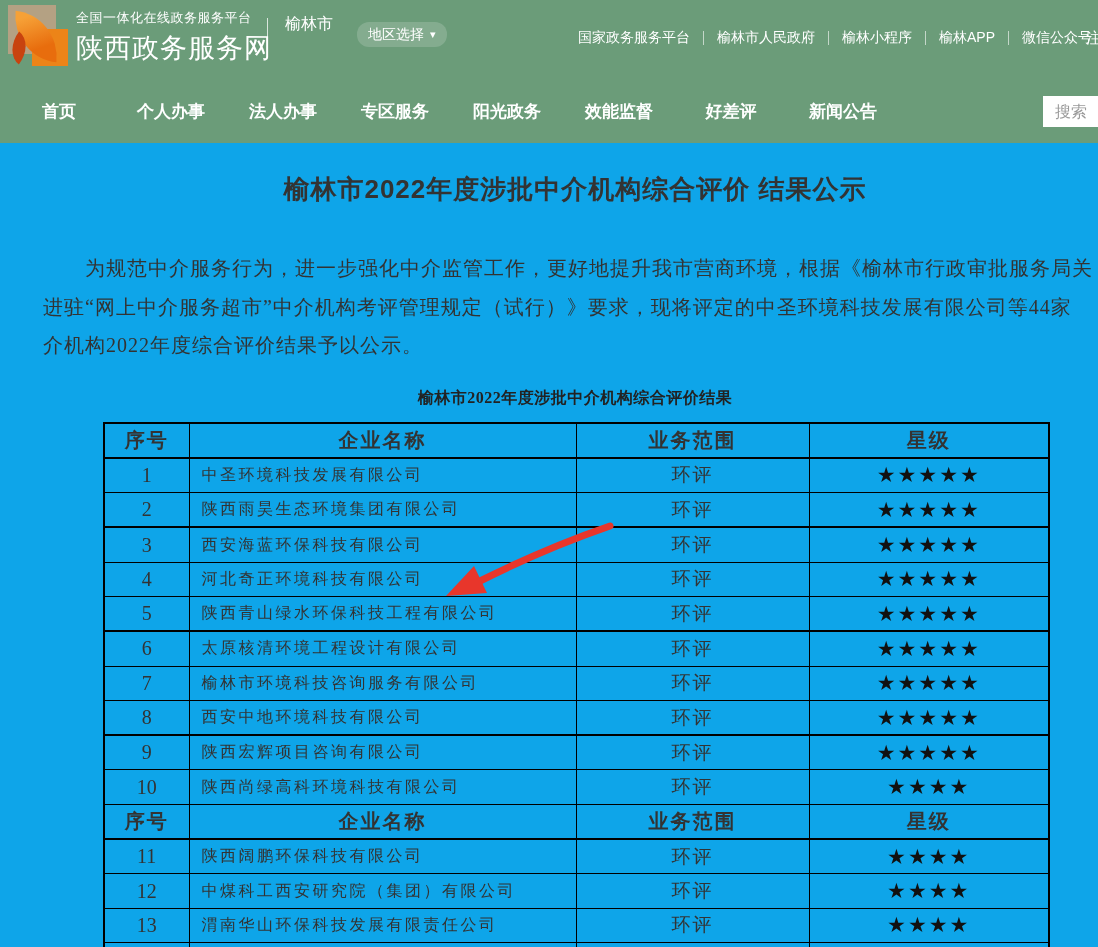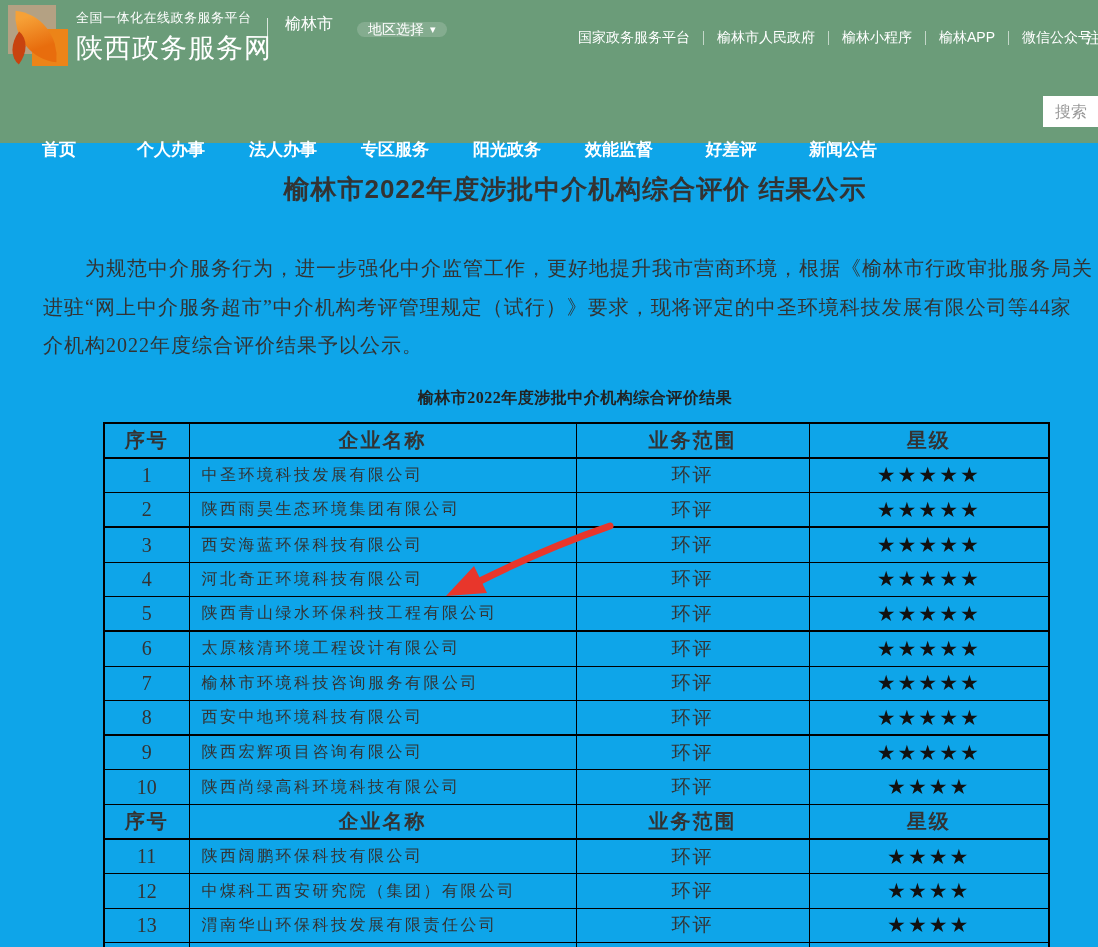--- a/index.html
+++ b/index.html
@@ -15,30 +15,30 @@
   .logo .leaf{position:absolute;left:5px;top:8px;width:46px;height:47px;
               background:linear-gradient(155deg,#f6a137 15%,#e86d0d 70%);
               border-radius:0 100% 0 100%;transform:rotate(6deg);}
   .logo .leaf-dark{position:absolute;left:1px;top:30px;width:20px;height:26px;background:#c8430f;
               border-radius:0 100% 0 100%;transform:rotate(38deg);}
   .brand{position:absolute;left:76px;top:9px;color:#fff;}
   .brand-small{font-size:13px;letter-spacing:0.5px;}
   .brand-name{font-size:27px;letter-spacing:1px;margin-top:3px;font-weight:500;}
   .vdivider{position:absolute;left:267px;top:18px;width:1px;height:40px;background:rgba(255,255,255,.75);}
   .city{position:absolute;left:285px;top:14px;color:#fff;font-size:16px;}
-  .region-btn{position:absolute;left:357px;top:22px;height:15px;padding:0 11px;border:none;
+  .region-btn{position:absolute;left:357px;top:22px;height:25px;padding:0 11px;border:none;
               background:rgba(255,255,255,.17);color:#fff;font-size:14px;cursor:pointer;
               font-family:inherit;display:flex;align-items:center;gap:6px;border-radius:12px;}
   .region-btn .caret{font-size:11px;line-height:1;}
   .top-links{position:absolute;left:578px;top:29px;display:flex;align-items:center;}
   .top-link{color:#fff;font-size:14px;text-decoration:none;cursor:pointer;white-space:nowrap;}
   .link-sep{width:1px;height:14px;background:rgba(255,255,255,.6);margin:0 13px;}
   .register{position:absolute;left:1086px;top:29px;color:#fff;font-size:15px;text-decoration:none;
             cursor:pointer;white-space:nowrap;}
-  .main-nav{position:absolute;left:3px;top:94px;display:flex;margin-top:38px;}
+  .main-nav{position:absolute;left:3px;top:94px;display:flex;}
   .nav-item{width:112px;text-align:center;color:#fff;font-size:17px;font-weight:600;
             line-height:36px;cursor:pointer;white-space:nowrap;}
   .search-box{position:absolute;left:1043px;top:96px;width:107px;height:31px;background:#fff;}
   .search-box input{width:100%;height:100%;border:0;outline:none;background:transparent;
             font-size:16px;color:#555;padding:0 0 0 12px;box-sizing:border-box;font-family:inherit;}
   .search-box input::placeholder{color:#9a9a9a;opacity:1;}
 
   
   main{font-family:"Liberation Serif",serif;color:#333;}
   .title{margin:29px 0 0;text-align:center;font-size:26px;font-weight:600;color:#333;

